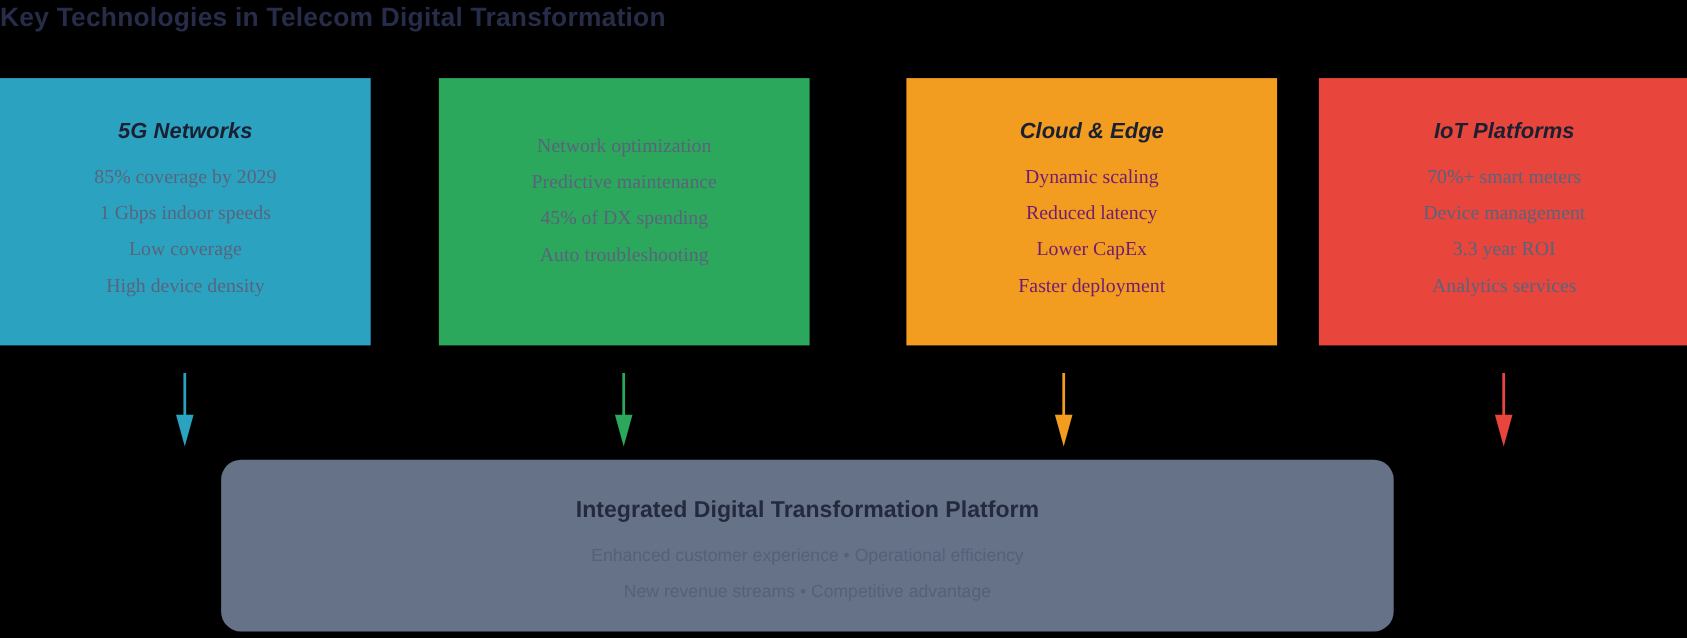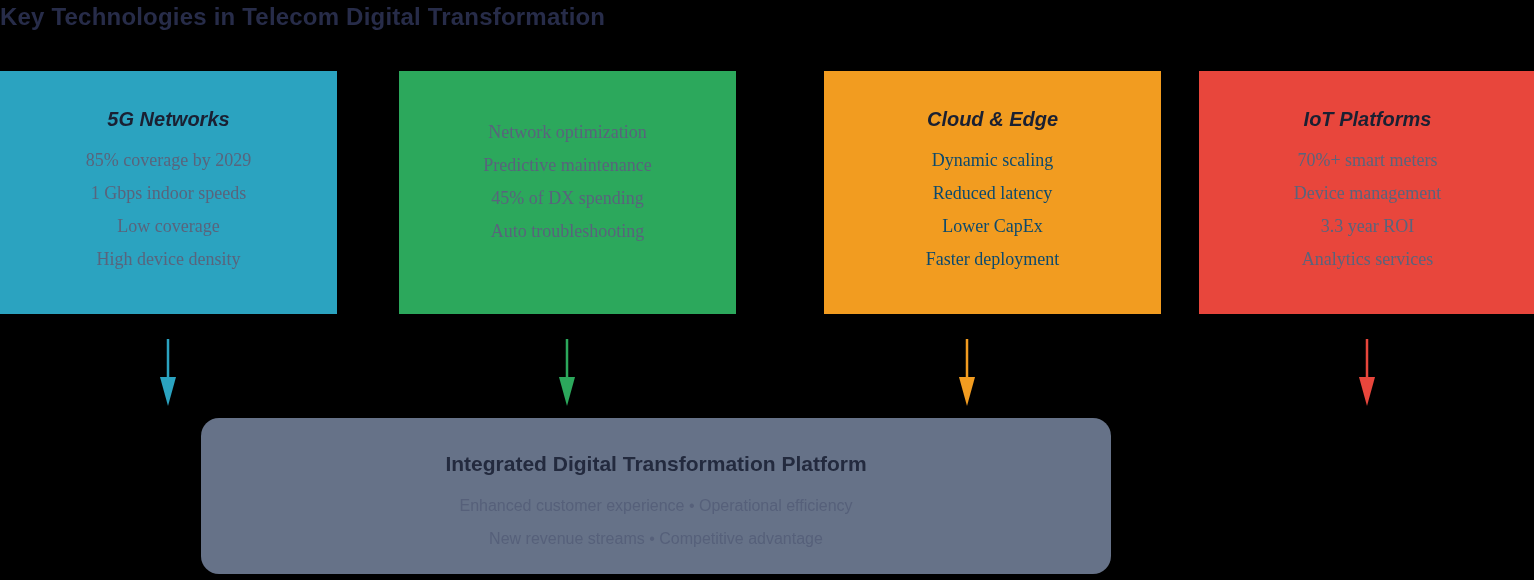--- a/index.html
+++ b/index.html
@@ -55,21 +55,21 @@
     width: 20px;
     height: 68px;
   }
   .arrow svg {
     display: block;
   }
   .platform {
     position: absolute;
     left: 201px;
     top: 418px;
-    width: 910px;
+    width: 1066px;
     height: 156px;
     border-radius: 18px;
     text-align: center;
     box-sizing: border-box;
     padding-top: 31px;
   }
   .platform-title {
     font-size: 21px;
     font-weight: bold;
     line-height: 30px;
@@ -103,21 +103,21 @@
     <div class="card-items" style="color: rgb(89, 100, 124);">
       <div class="card-item">Network optimization</div>
       <div class="card-item">Predictive maintenance</div>
       <div class="card-item">45% of DX spending</div>
       <div class="card-item">Auto troubleshooting</div>
     </div>
   </div>
 
   <div class="card" style="left: 824px; background-color: rgb(242, 156, 32);">
     <div class="card-title" style="color: rgb(26, 32, 50);">Cloud &amp; Edge</div>
-    <div class="card-items" style="color: #0c4a6e;">
+    <div class="card-items" style="color: #701a75;">
       <div class="card-item">Dynamic scaling</div>
       <div class="card-item">Reduced latency</div>
       <div class="card-item">Lower CapEx</div>
       <div class="card-item">Faster deployment</div>
     </div>
   </div>
 
   <div class="card" style="left: 1199px; background-color: rgb(232, 70, 60);">
     <div class="card-title" style="color: rgb(26, 32, 50);">IoT Platforms</div>
     <div class="card-items" style="color: rgb(89, 100, 124);">

